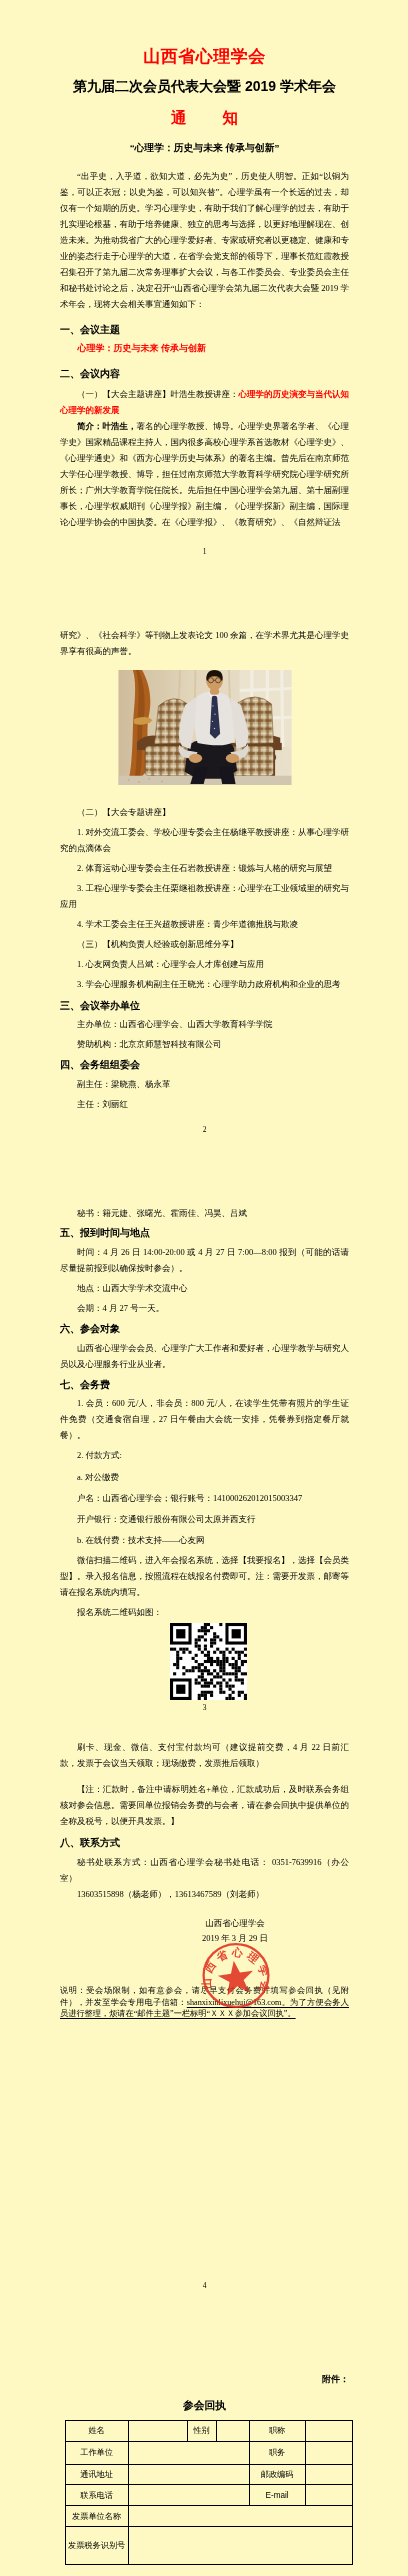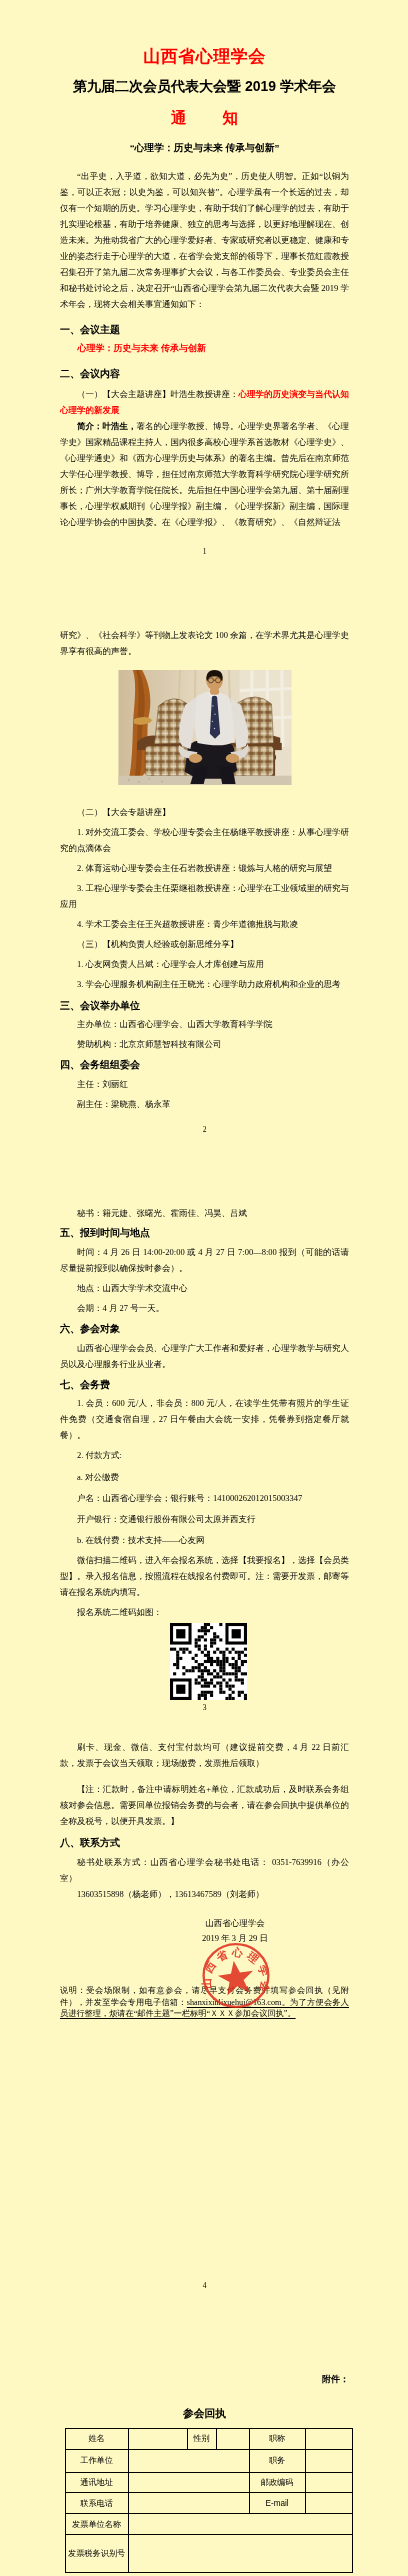--- a/index.html
+++ b/index.html
@@ -24,21 +24,21 @@
   .mt20{margin-top:10.3px;}.mt24{margin-top:12.4px;}.mt30{margin-top:15.5px;}
   .pn{position:absolute;bottom:21.6px;left:0;width:100%;text-align:center;font-size:7.5px;}
   .photo-wrap{margin:11.3px 0 0 58px;width:174px;height:115px;line-height:0;}
   .qr-wrap{margin:3.1px 0 0 110px;width:77px;height:77px;line-height:0;}
   .sign-block{margin-left:103px;width:144px;text-align:center;}
   .sign-line{font-size:8.5px;line-height:12px;margin:0;}
   .stamp{position:absolute;left:200px;top:207px;width:72px;height:69px;line-height:0;}
   .note-para{font-size:8.2px;line-height:11.3px;text-align:justify;margin:41px 0 0 0;}
   .ul{text-decoration:underline;text-underline-offset:2.1px;}
   .att-label{margin:0;padding-top:61px;font-family:"Liberation Sans","DejaVu Sans",sans-serif;font-weight:bold;font-size:9px;line-height:12.4px;text-align:right;}
-  .att-title{margin:21px 0 0 0;text-align:center;font-family:"Liberation Sans","DejaVu Sans",sans-serif;font-weight:bold;font-size:10.8px;line-height:15.5px;}
+  .att-title{margin:13px 0 0 0;text-align:center;font-family:"Liberation Sans","DejaVu Sans",sans-serif;font-weight:bold;font-size:10.8px;line-height:15.5px;}
   table.reply{border-collapse:collapse;margin:6.2px 0 0 4.6px;table-layout:fixed;width:287px;padding-left:44px;}
   table.reply td{border:0.8px solid #000;height:19.6px;text-align:center;font-size:8.2px;padding:0 1px;overflow:hidden;}
 </style>
 </head>
 <body>
 
 <div class="page">
   <div class="doc-title">山西省心理学会</div>
   <div class="doc-subtitle">第九届二次会员代表大会暨 2019 学术年会</div>
   <div class="doc-notice">通　知</div>
@@ -151,22 +151,22 @@
   <p class="para ind mt8">2. 体育运动心理专委会主任石岩教授讲座：锻炼与人格的研究与展望</p>
   <p class="para ind mt8">3. 工程心理学专委会主任栗继祖教授讲座：心理学在工业领域里的研究与应用</p>
   <p class="para ind mt8">4. 学术工委会主任王兴超教授讲座：青少年道德推脱与欺凌</p>
   <p class="para ind mt8">（三）【机构负责人经验或创新思维分享】</p>
   <p class="para ind mt8">1. 心友网负责人吕斌：心理学会人才库创建与应用</p>
   <p class="para ind mt8">3. 学会心理服务机构副主任王晓光：心理学助力政府机构和企业的思考</p>
   <p class="h mt12">三、会议举办单位</p>
   <p class="para ind mt8">主办单位：山西省心理学会、山西大学教育科学学院</p>
   <p class="para ind mt8">赞助机构：北京京师慧智科技有限公司</p>
   <p class="h mt12">四、会务组组委会</p>
+  <p class="para ind mt8">副主任：梁晓燕、杨永革</p>
   <p class="para ind mt8">主任：刘丽红</p>
-  <p class="para ind mt8">副主任：梁晓燕、杨永革</p>
   <div class="pn">2</div>
 </div>
 
 <div class="page">
   <p class="para ind" style="padding-top:49px;">秘书：籍元婕、张曙光、霍雨佳、冯昊、吕斌</p>
   <p class="h mt10">五、报到时间与地点</p>
   <p class="para ind mt8">时间：4 月 26 日 14:00-20:00 或 4 月 27 日 7:00—8:00 报到（可能的话请尽量提前报到以确保按时参会）。</p>
   <p class="para ind mt8">地点：山西大学学术交流中心</p>
   <p class="para ind mt8">会期：4 月 27 号一天。</p>
   <p class="h mt12">六、参会对象</p>

